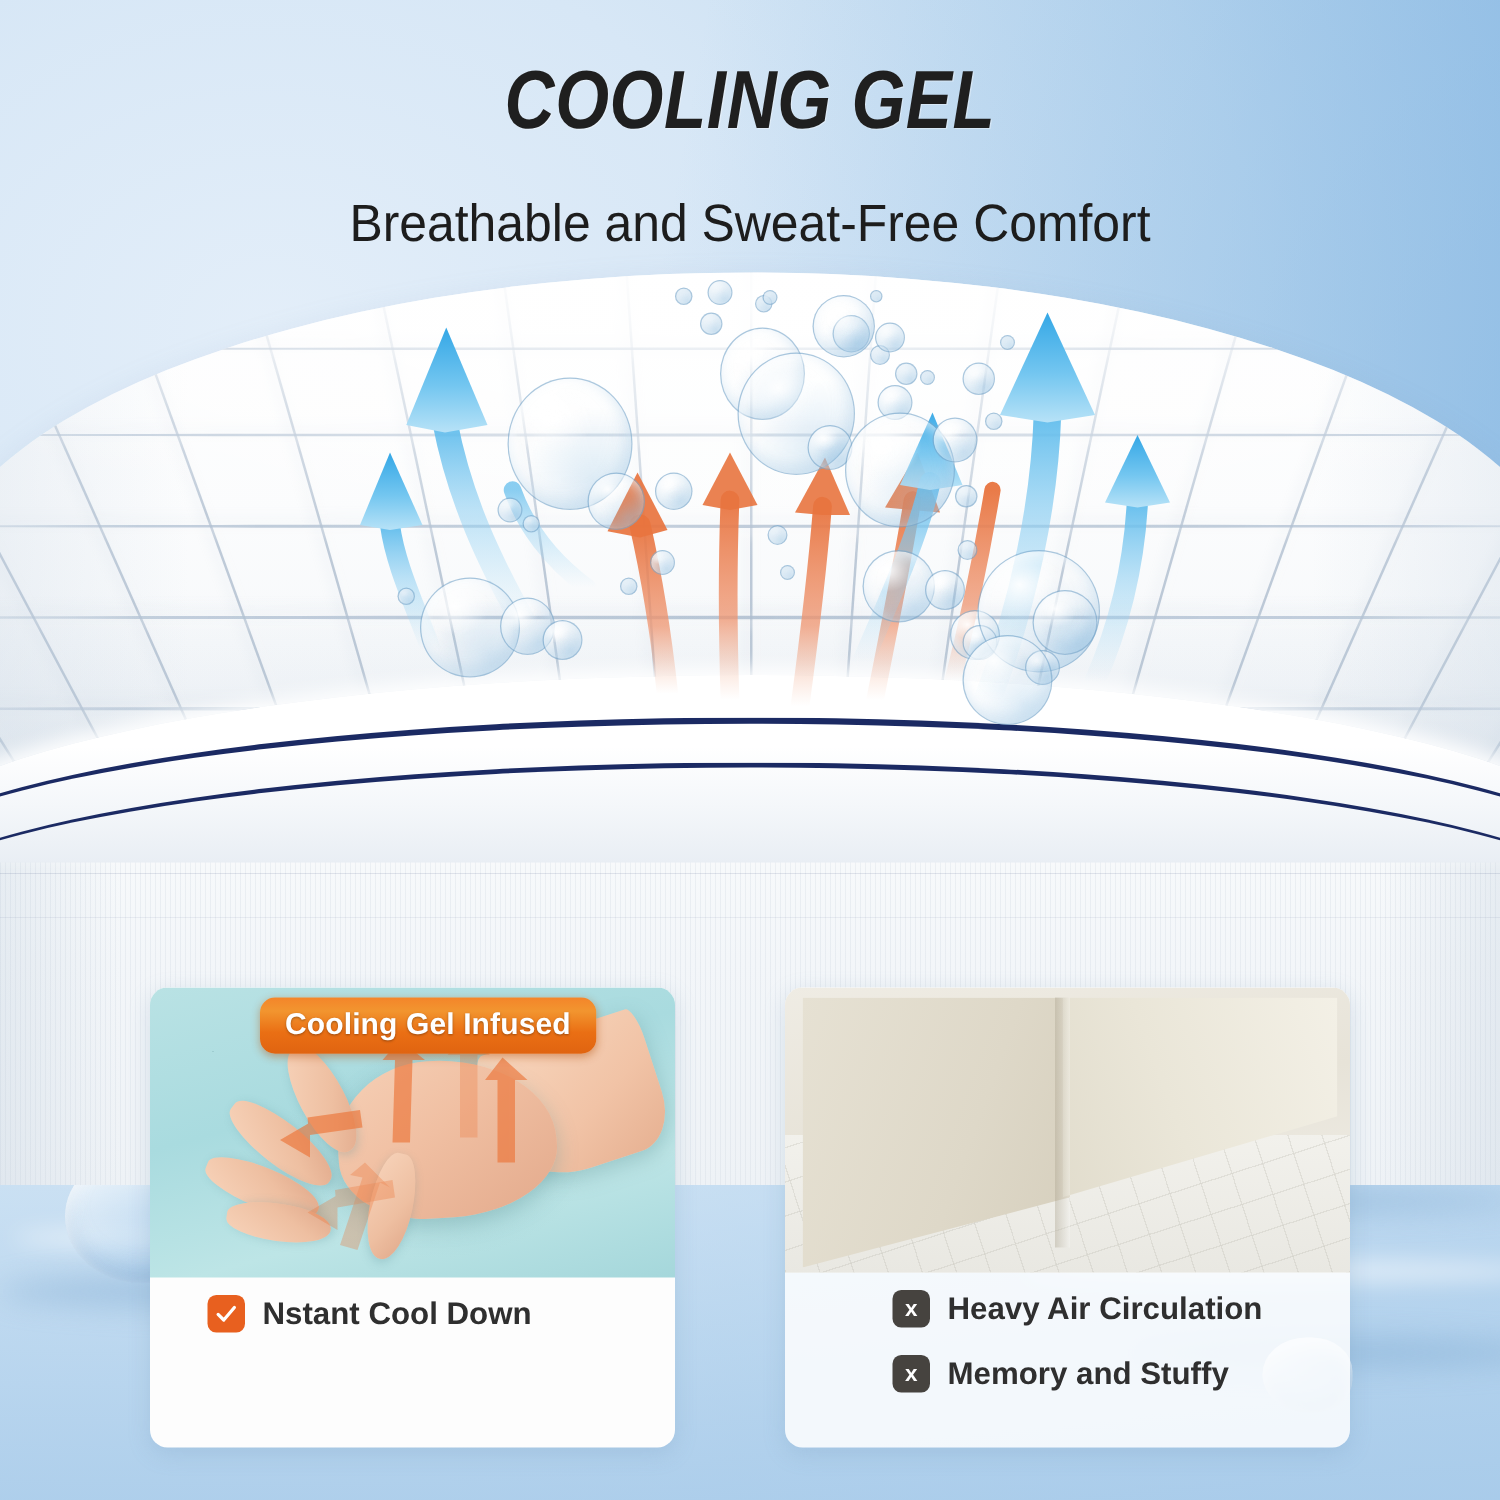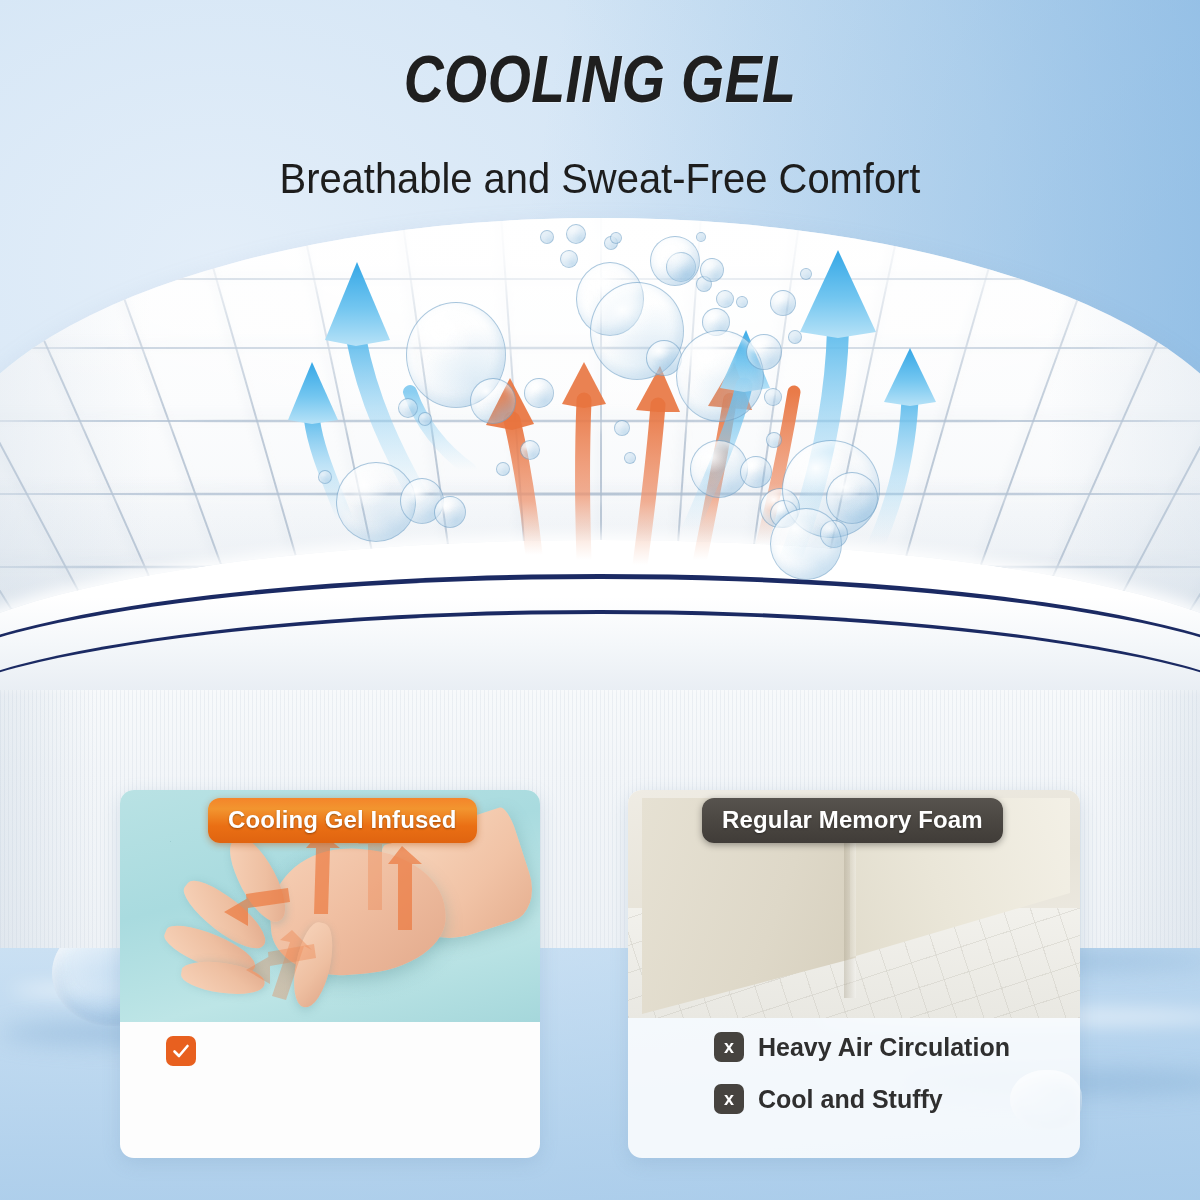--- a/index.html
+++ b/index.html
@@ -442,43 +442,43 @@
 
     <div class="badge badge-orange">Cooling Gel Infused</div>
 
     <div class="feat-list fl-left">
       <div class="feat">
         <div class="mark mark-check">
           <svg width="20" height="20" viewBox="0 0 20 20">
               <path d="M3.5 10.5 L8 15 L16.5 5" stroke="#fff" stroke-width="2.6" fill="none" stroke-linecap="round" stroke-linejoin="round"></path>
             </svg>
         </div>
+        <div class="feat-label">Nstant Cool Down</div>
       </div>
     </div>
   </div>
 
   <div class="card card-right">
     <div class="card-photo photo-right">
       <div class="quiltpad"></div>
       <div class="foam-face-l"></div>
       <div class="foam-face-r"></div>
       <div class="foam-edge"></div>
     </div>
 
-    <div class="badge badge-dark">Regular Memory Foam</div>
 
     <div class="feat-list fl-right">
       <div class="feat">
         <div class="mark mark-x">
             <span>x</span>
           </div>
         <div class="feat-label">Heavy Air Circulation</div>
       </div>
       <div class="feat">
         <div class="mark mark-x">
             <span>x</span>
           </div>
-        <div class="feat-label">Cool and Stuffy</div>
+        <div class="feat-label">Memory and Stuffy</div>
       </div>
     </div>
   </div>
 
 </div>
 
 </body></html>

